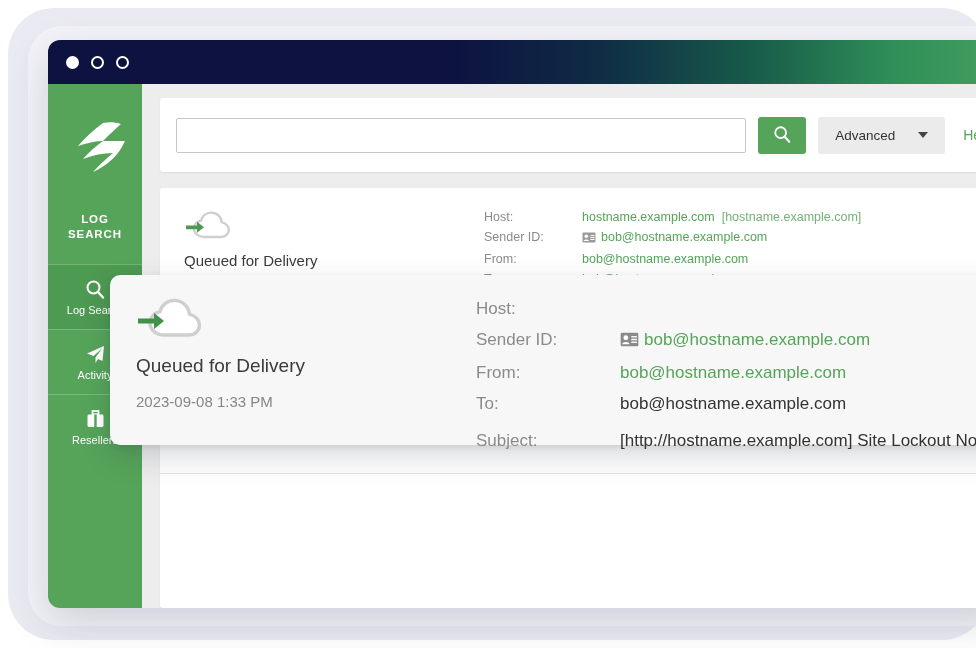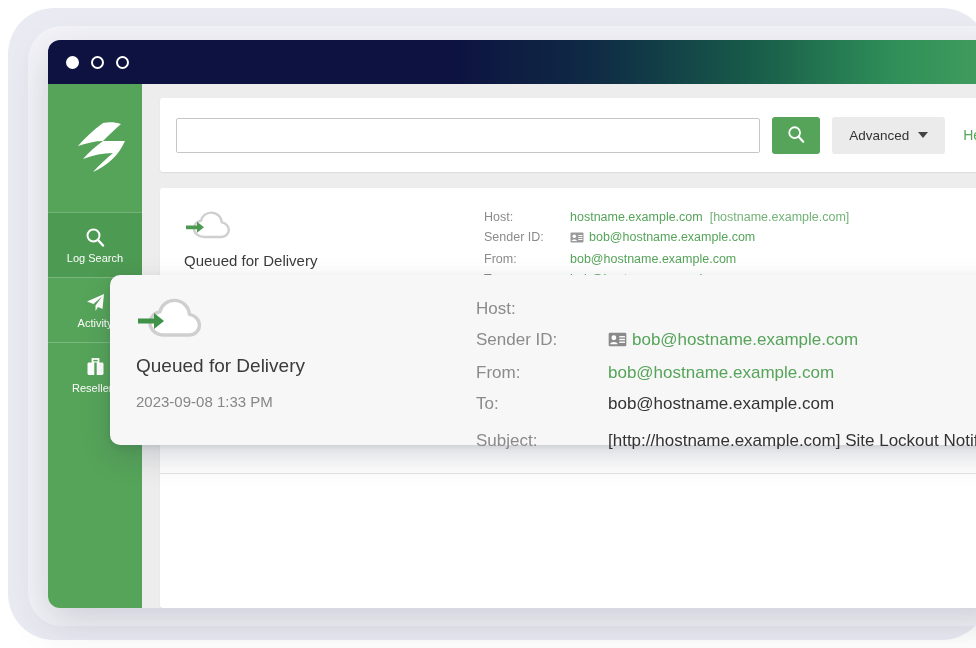--- a/index.html
+++ b/index.html
@@ -160,21 +160,21 @@
     flex: 0 0 48px;
   }
   .adv-btn {
     height: 37px;
     background: #ebebeb;
     border: none;
     border-radius: 3px;
     padding: 0 17px;
     font-size: 13.5px;
     color: #333;
-    display: flex; align-items: center; gap: 9px;
+    display: flex; align-items: center; gap: 23px;
     cursor: pointer;
     white-space: nowrap;
     font-family: "Liberation Sans", sans-serif;
   }
   .caret {
     width: 0; height: 0;
     border-left: 5px solid transparent;
     border-right: 5px solid transparent;
     border-top: 6px solid #444;
   }
@@ -225,20 +225,21 @@
     width: 86px;
     flex: 0 0 86px;
     text-align: left;
     font-size: 12.5px;
     color: #8b8b8b;
     padding-right: 14px;
   }
   .field-value {
     font-size: 12.5px;
     color: #56a45a;
+    margin-left: 12px;
   }
   .field-value .muted-green { color: #73b377; }
   .field-value.dark { color: #333; }
   .field-line.subject { margin-top: 14px; }
   .field-line.subject .field-value { color: #333; }
 
   .sender-icon {
     display: inline-block;
     vertical-align: -2px;
     margin-right: 5px;
@@ -301,20 +302,24 @@
       <span class="dot"></span>
     </div>
 
     <div class="body-area">
 
       <div class="sidebar">
         <div class="logo-wrap">
           <svg width="64" height="54" viewBox="0 0 64 54" aria-hidden="true">
             <path d="M40 2 C30 9 22 17 15 25 C24 22 32 20 40 20 C33 25 26 31 20 38 C30 34 40 32 50 32 C43 38 36 44 30 51 C44 45 56 34 62 20 C56 20 48 20 40 20 C46 14 52 8 58 3 C52 1 46 1 40 2 Z" fill="#ffffff"></path>
           </svg>
+        </div>
+        <div class="brand-label">
+          <div>LOG</div>
+          <div>SEARCH</div>
         </div>
 
         <div class="nav-item active">
           <span class="nav-icon">
             <svg width="20" height="20" viewBox="0 0 20 20" aria-hidden="true">
               <circle cx="8.5" cy="8.5" r="6" fill="none" stroke="#ffffff" stroke-width="2"></circle>
               <line x1="13" y1="13" x2="18" y2="18.5" stroke="#ffffff" stroke-width="2.4" stroke-linecap="round"></line>
             </svg>
           </span>
           <span class="nav-label">Log Search</span>

